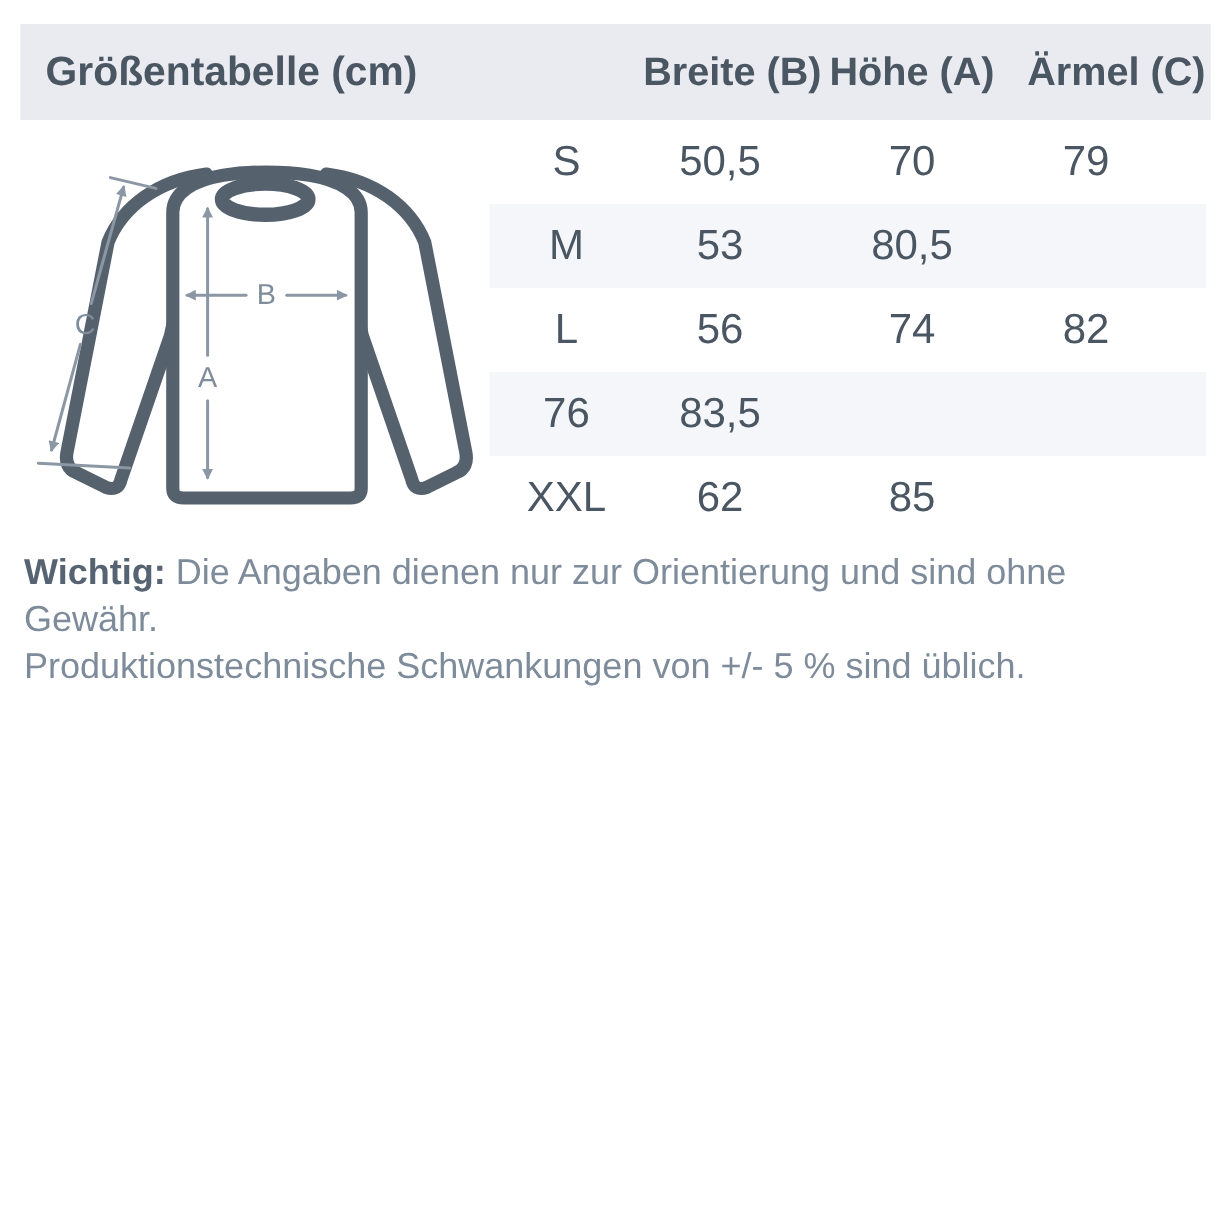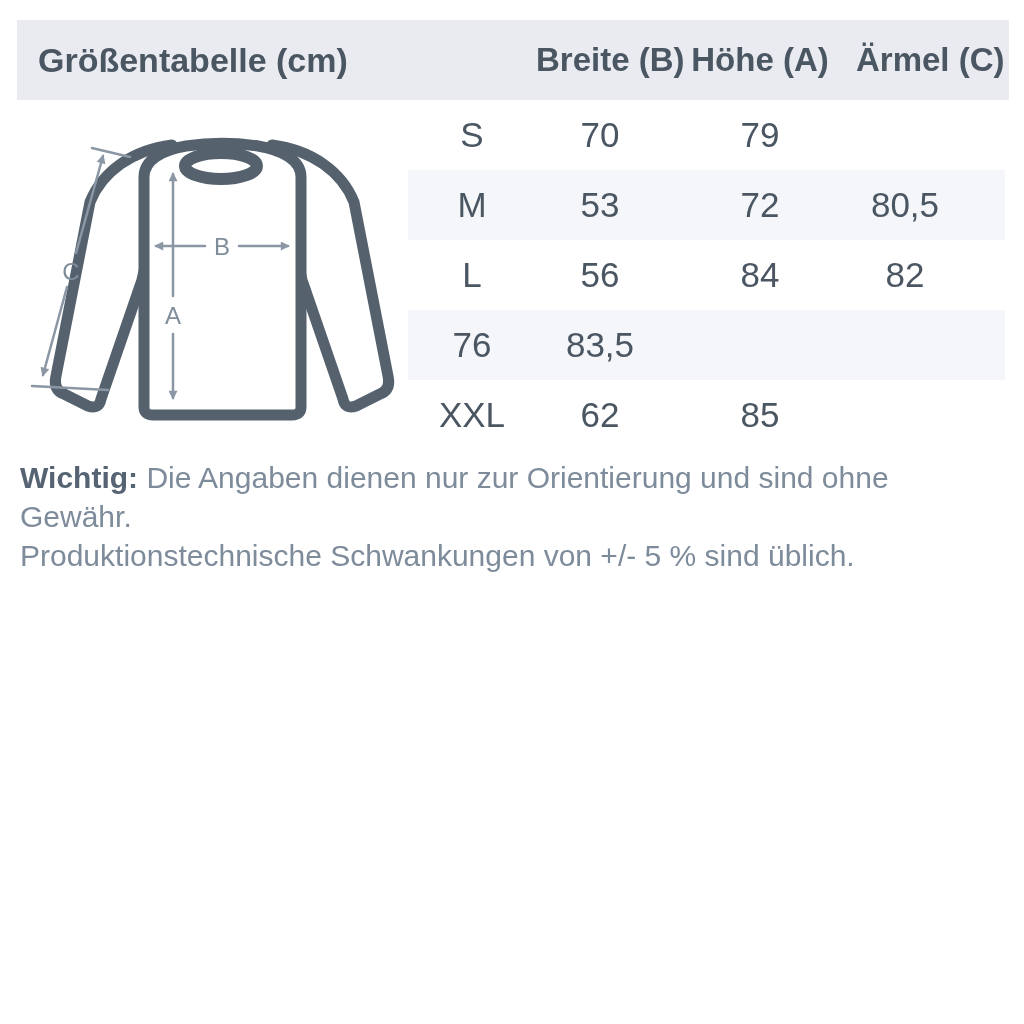--- a/index.html
+++ b/index.html
@@ -81,33 +81,33 @@
     </g>
 
     <text x="51" y="151" text-anchor="middle" dominant-baseline="central">C</text>
     <text x="202" y="126" text-anchor="middle" dominant-baseline="central">B</text>
     <text x="153" y="195" text-anchor="middle" dominant-baseline="central">A</text>
   </svg>
 
   <div class="rows" id="rows">
       <div class="row">
         <div class="cell">S</div>
+        <div class="cell">50,5</div>
         <div class="cell">70</div>
         <div class="cell">79</div>
       </div>
       <div class="row striped">
         <div class="cell">M</div>
         <div class="cell">53</div>
-        <div class="cell">72</div>
         <div class="cell">80,5</div>
       </div>
       <div class="row">
         <div class="cell">L</div>
         <div class="cell">56</div>
-        <div class="cell">84</div>
+        <div class="cell">74</div>
         <div class="cell">82</div>
       </div>
       <div class="row striped">
         <div class="cell">76</div>
         <div class="cell">83,5</div>
       </div>
       <div class="row">
         <div class="cell">XXL</div>
         <div class="cell">62</div>
         <div class="cell">85</div>

